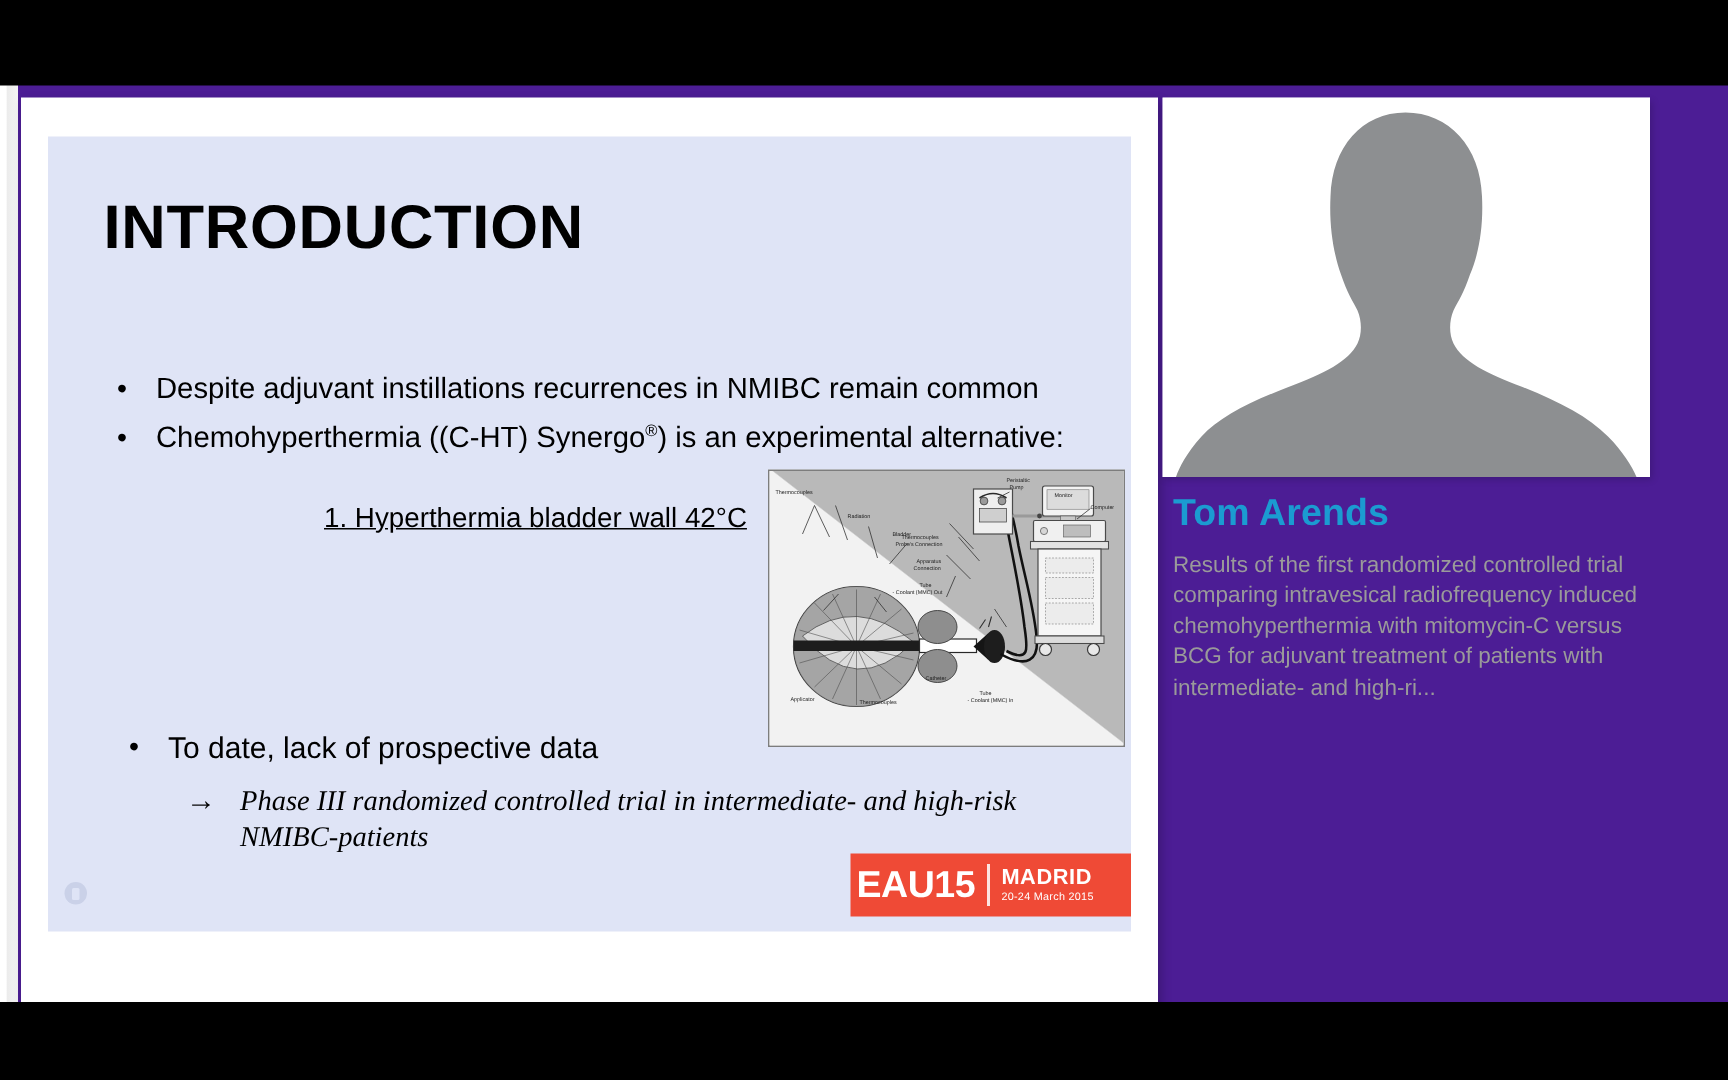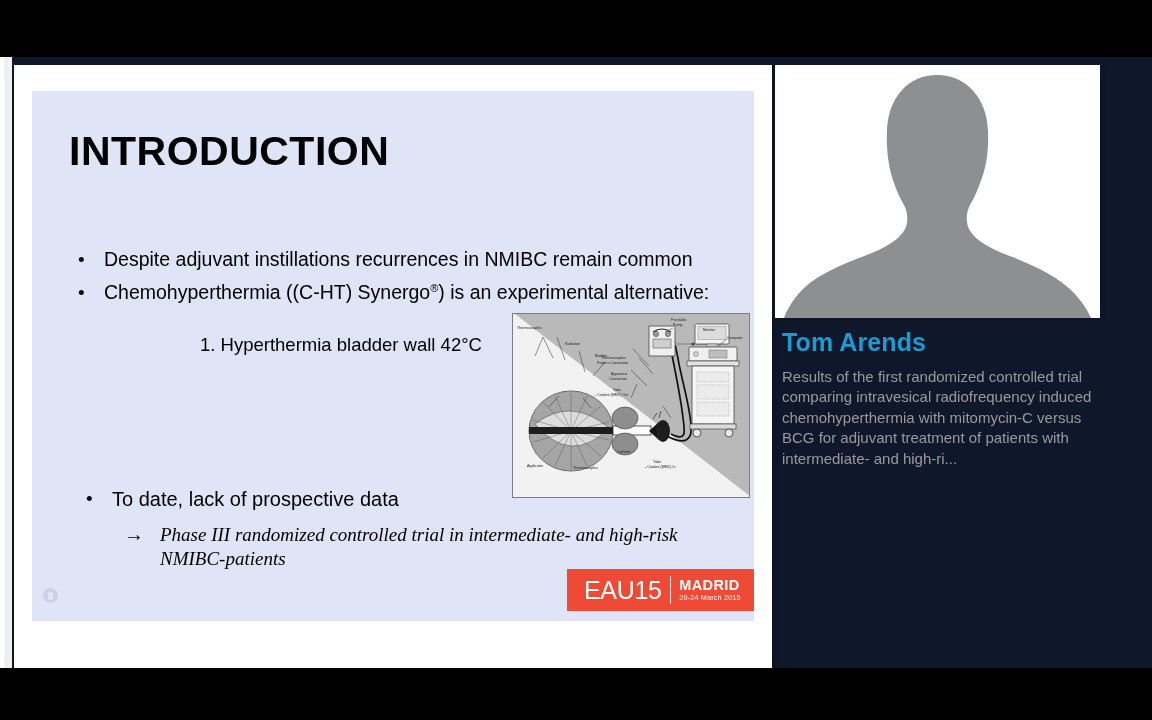--- a/index.html
+++ b/index.html
@@ -14,21 +14,21 @@
   
   .letterbox {
     position: absolute; left: 0; width: 1152px; background: #000; z-index: 40;
   }
   .letterbox.top { top: 0; height: 57px; }
   .letterbox.bottom { top: 668px; height: 52px; }
 
   
   #page {
     position: absolute; left: 0; top: 56px; width: 1152px; height: 612px;
-    background: #0f172a;
+    background: #4c1d95;
   }
   .page-edge-left {
     position: absolute; left: 0; top: 0; width: 12px; height: 612px;
     background: linear-gradient(to right,#ffffff 0,#ffffff 4px,#ececec 5px,#f4f4f4 12px);
   }
 
   
   #slide-card {
     position: absolute; left: 14px; top: 9px; width: 758px; height: 623px;
     background: #ffffff;
@@ -51,21 +51,21 @@
   .bul {
     position: relative; padding-left: 42px;
     font-size: 19.5px; color: #000; line-height: 1.35;
     margin-bottom: 7px;
   }
   .bul .dot {
     position: absolute; left: 16px; top: 1px; font-size: 19px; line-height: 1.35;
   }
   .bul sup { font-size: 11px; vertical-align: super; }
 
-  .numlist { position: absolute; left: 168px; top: 243px; }
+  .numlist { position: absolute; left: 184px; top: 243px; text-decoration: underline; }
   .numitem {
     font-size: 18.5px; color: #000; margin-bottom: 12px; white-space: nowrap;
   }
 
   .bul2 {
     position: absolute; left: 38px; top: 397px;
     font-size: 20px; color: #000; padding-left: 42px;
   }
   .bul2 .dot { position: absolute; left: 16px; top: 0; font-size: 19px; }
 
@@ -95,22 +95,22 @@
     font-family: "Liberation Sans", sans-serif; line-height: 1.15;
     text-align: center; white-space: nowrap;
   }
 
   
   #eau-logo {
     position: absolute; left: 535px; top: 478px; width: 187px; height: 42px;
     background: #ef4a36; display: flex; align-items: center;
   }
   #eau-main {
-    color: #fff; font-weight: normal; font-size: 25px; letter-spacing: -0.3px;
-    padding-left: 17px;
+    color: #fff; font-weight: bold; font-size: 25px; letter-spacing: -0.3px;
+    padding-left: 4px;
   }
   #eau-divider {
     width: 1.5px; height: 28px; background: rgba(255,255,255,0.85); margin: 0 8px;
   }
   #eau-right { line-height: 1.05; }
   #eau-city { color: #fff; font-size: 14.5px; font-weight: bold; letter-spacing: 0.4px; }
   #eau-dates { color: #fff; font-size: 7.2px; letter-spacing: 0.2px; margin-top: 1px; }
 
   #watermark {
     position: absolute; left: 11px; top: 497px;

